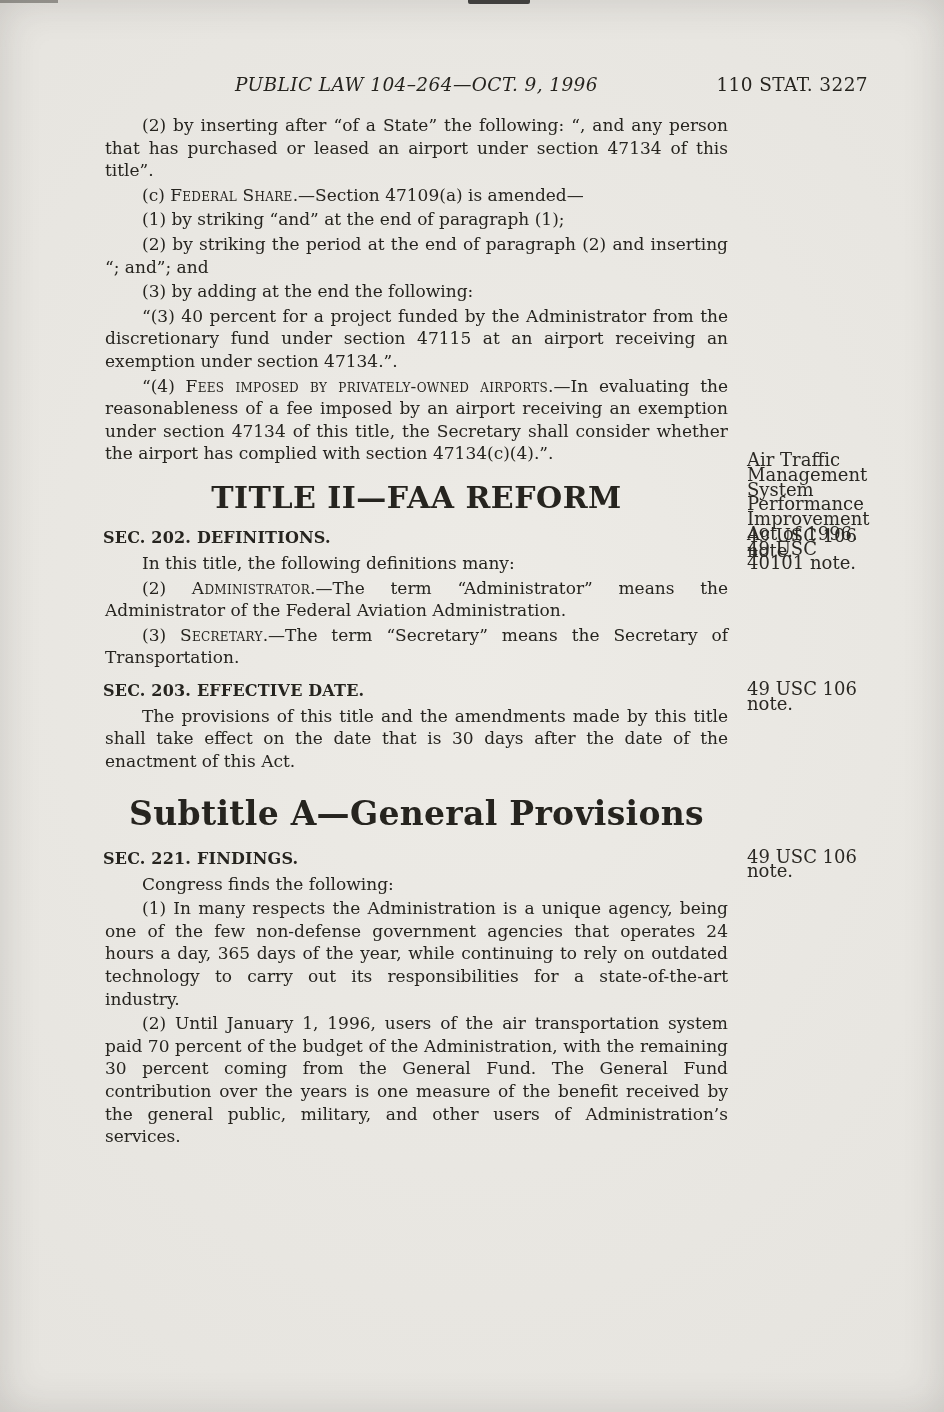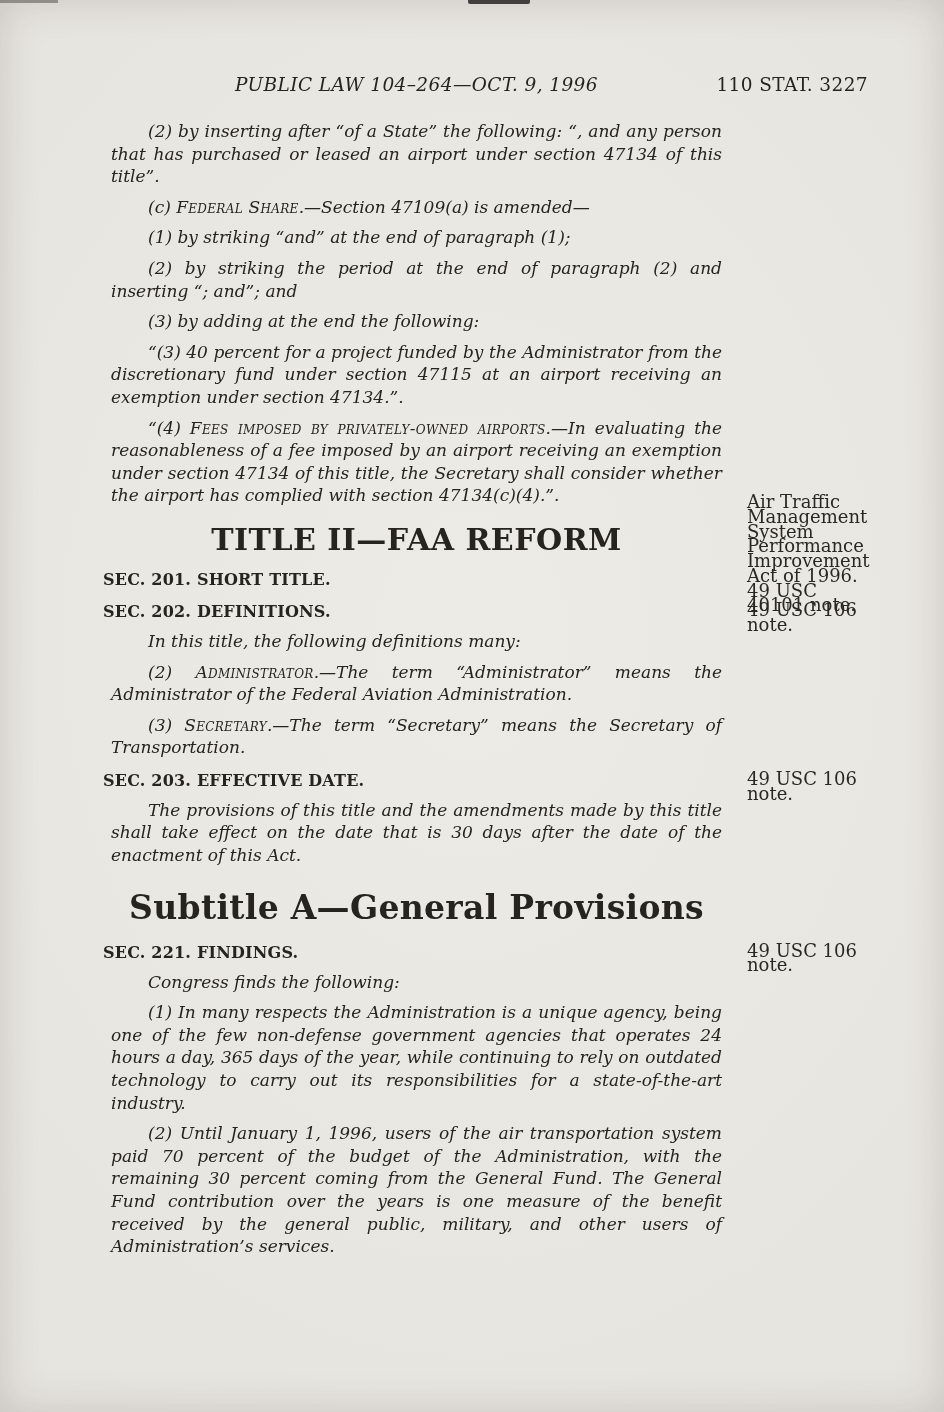--- a/index.html
+++ b/index.html
@@ -27,21 +27,21 @@
     font-size: 18.5px; letter-spacing: 0.4px; white-space: nowrap;
   }
   .head-left { position: absolute; left: 0; top: 0; width: 627px; text-align: center; font-style: italic; }
   .head-right { position: absolute; right: 0; top: 0; }
 
   .text-col {
     position: absolute; left: 103px; top: 112px; width: 627px;
     font-size: 17px; line-height: 22.6px;
     text-align: justify;
   }
-  p.para { margin: 8px; position: relative; font-style: italic; }
+  p.para { margin: 2px; position: relative; }
   .lvl0 { text-indent: 37px; }
   .lvl1 { margin-left: 37px; text-indent: 37px; }
   .sc { font-variant: small-caps; letter-spacing: 0.3px; }
 
   .title {
     position: relative;
     text-align: center; font-weight: bold;
     font-size: 30px; line-height: 37px;
     margin: 14px 0 10px 0; letter-spacing: 0.5px;
   }
@@ -84,21 +84,20 @@
       <p class="para lvl0"><span>(c) </span><span class="sc">Federal Share</span><span>.—Section 47109(a) is amended—</span></p>
       <p class="para lvl1"><span>(1) by striking “and” at the end of paragraph (1);</span></p>
       <p class="para lvl1"><span>(2) by striking the period at the end of paragraph (2) and inserting “; and”; and</span></p>
       <p class="para lvl1"><span>(3) by adding at the end the following:</span></p>
       <p class="para lvl1"><span>“(3) 40 percent for a project funded by the Administrator from the discretionary fund under section 47115 at an airport receiving an exemption under section 47134.”.</span></p>
       <p class="para lvl1"><span>“(4) </span><span class="sc">Fees imposed by privately-owned airports</span><span>.—In evaluating the reasonableness of a fee imposed by an airport receiving an exemption under section 47134 of this title, the Secretary shall consider whether the airport has complied with section 47134(c)(4).”.</span></p>
       <div class="title">TITLE II—FAA REFORM<div class="margin-note">
           <div class="note-line">Air Traffic Management System Performance Improvement Act of 1996.</div>
           <div class="note-line">49 USC 40101 note.</div>
         </div></div>
-      <div class="sec">SEC. 201. SHORT TITLE.</div>
       <div class="sec">SEC. 202. DEFINITIONS.<div class="margin-note">
           <div class="note-line">49 USC 106 note.</div>
         </div></div>
       <p class="para lvl0"><span>In this title, the following definitions many:</span></p>
       <p class="para lvl1"><span>(2) </span><span class="sc">Administrator</span><span>.—The term “Administrator” means the Administrator of the Federal Aviation Administration.</span></p>
       <p class="para lvl1"><span>(3) </span><span class="sc">Secretary</span><span>.—The term “Secretary” means the Secretary of Transportation.</span></p>
       <div class="sec">SEC. 203. EFFECTIVE DATE.<div class="margin-note">
           <div class="note-line">49 USC 106 note.</div>
         </div></div>
       <p class="para lvl0"><span>The provisions of this title and the amendments made by this title shall take effect on the date that is 30 days after the date of the enactment of this Act.</span></p>

